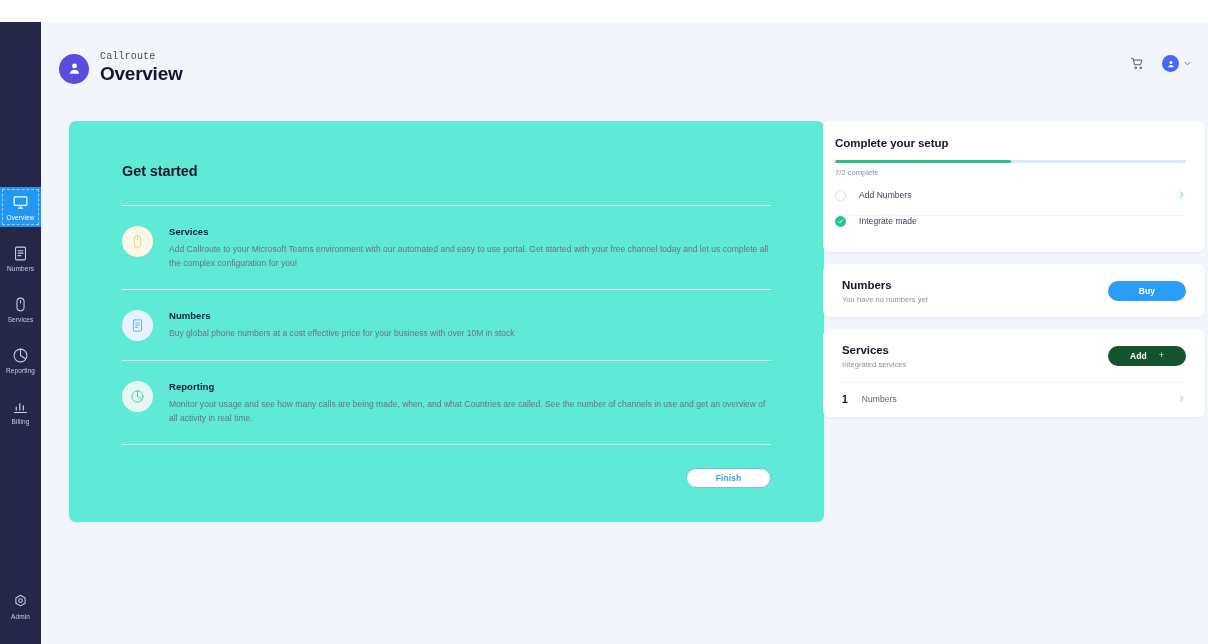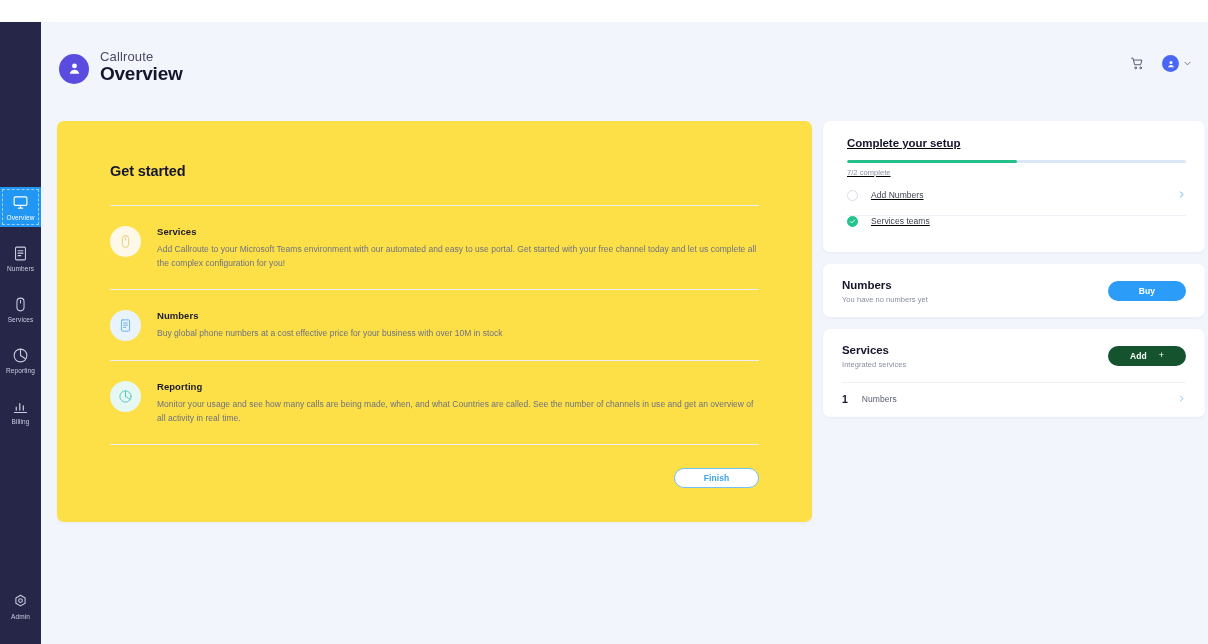--- a/index.html
+++ b/index.html
@@ -93,25 +93,26 @@
     width: 30px; height: 30px;
     border-radius: 50%;
     background: #5b4ce0;
     display: flex;
     align-items: center;
     justify-content: center;
   }
   .avatar-badge svg { width: 17px; height: 17px; }
   .title-block { display: flex; flex-direction: column; }
   .eyebrow {
-    font-size: 13px;
+    font-size: 10px;
     color: #4a4a63;
     letter-spacing: .15px;
     line-height: 10px;
     margin-bottom: 1px;
+    font-family: Liberation Mono, monospace;
   }
   .page-title {
     font-size: 19px;
     font-weight: 700;
     color: #15152e;
     letter-spacing: -.25px;
     line-height: 22px;
   }
   .header-right {
     position: absolute;
@@ -149,23 +150,23 @@
   
   .main {
     position: absolute;
     left: 57px; top: 121px;
     width: 1148px;
   }
 
   
   .getstarted-card {
     position: absolute;
-    left: 0; top: 0;
+    left: 12px; top: 0;
     width: 755px; height: 401px;
-    background: #fde047;
+    background: #5eead4;
     border-radius: 7px;
     box-shadow: 0 1px 3px rgba(30,40,90,.05);
   }
   .gs-inner { padding: 42px 53px 0 53px; }
   .gs-heading {
     font-size: 14.5px;
     font-weight: 700;
     color: #15152e;
     letter-spacing: -.1px;
     margin-bottom: 26px;
@@ -236,21 +237,21 @@
     flex-direction: column;
     gap: 12px;
   }
   .card {
     background: #ffffff;
     border-radius: 7px;
     box-shadow: 0 1px 3px rgba(30,40,90,.05);
   }
 
   
-  .setup-card { padding: 16px 19px 10px 24px; text-decoration: underline; }
+  .setup-card { padding: 16px 19px 10px 12px; }
   .setup-heading {
     font-size: 11.5px;
     font-weight: 700;
     color: #15152e;
     letter-spacing: -.05px;
     margin-bottom: 11px;
   }
   .progress-track {
     position: relative;
     height: 2.5px;
@@ -548,21 +549,21 @@
                 <path d="M9 5l7 7-7 7"></path>
               </svg>
             </span>
           </div>
           <div class="check-row">
             <span class="check-circle done">
               <svg viewBox="0 0 24 24" fill="none" stroke="#ffffff" stroke-width="3.2" stroke-linecap="round" stroke-linejoin="round">
                 <path d="M5 12.5l4.5 4.5L19 7"></path>
               </svg>
             </span>
-            <span class="check-label">Services teams</span>
+            <span class="check-label">Integrate made</span>
           </div>
         </div>
       </section>
 
       <section class="card">
         <div class="panel-head">
           <span class="panel-titles">
             <span class="panel-title">Numbers</span>
             <span class="panel-sub">You have no numbers yet</span>
           </span>

